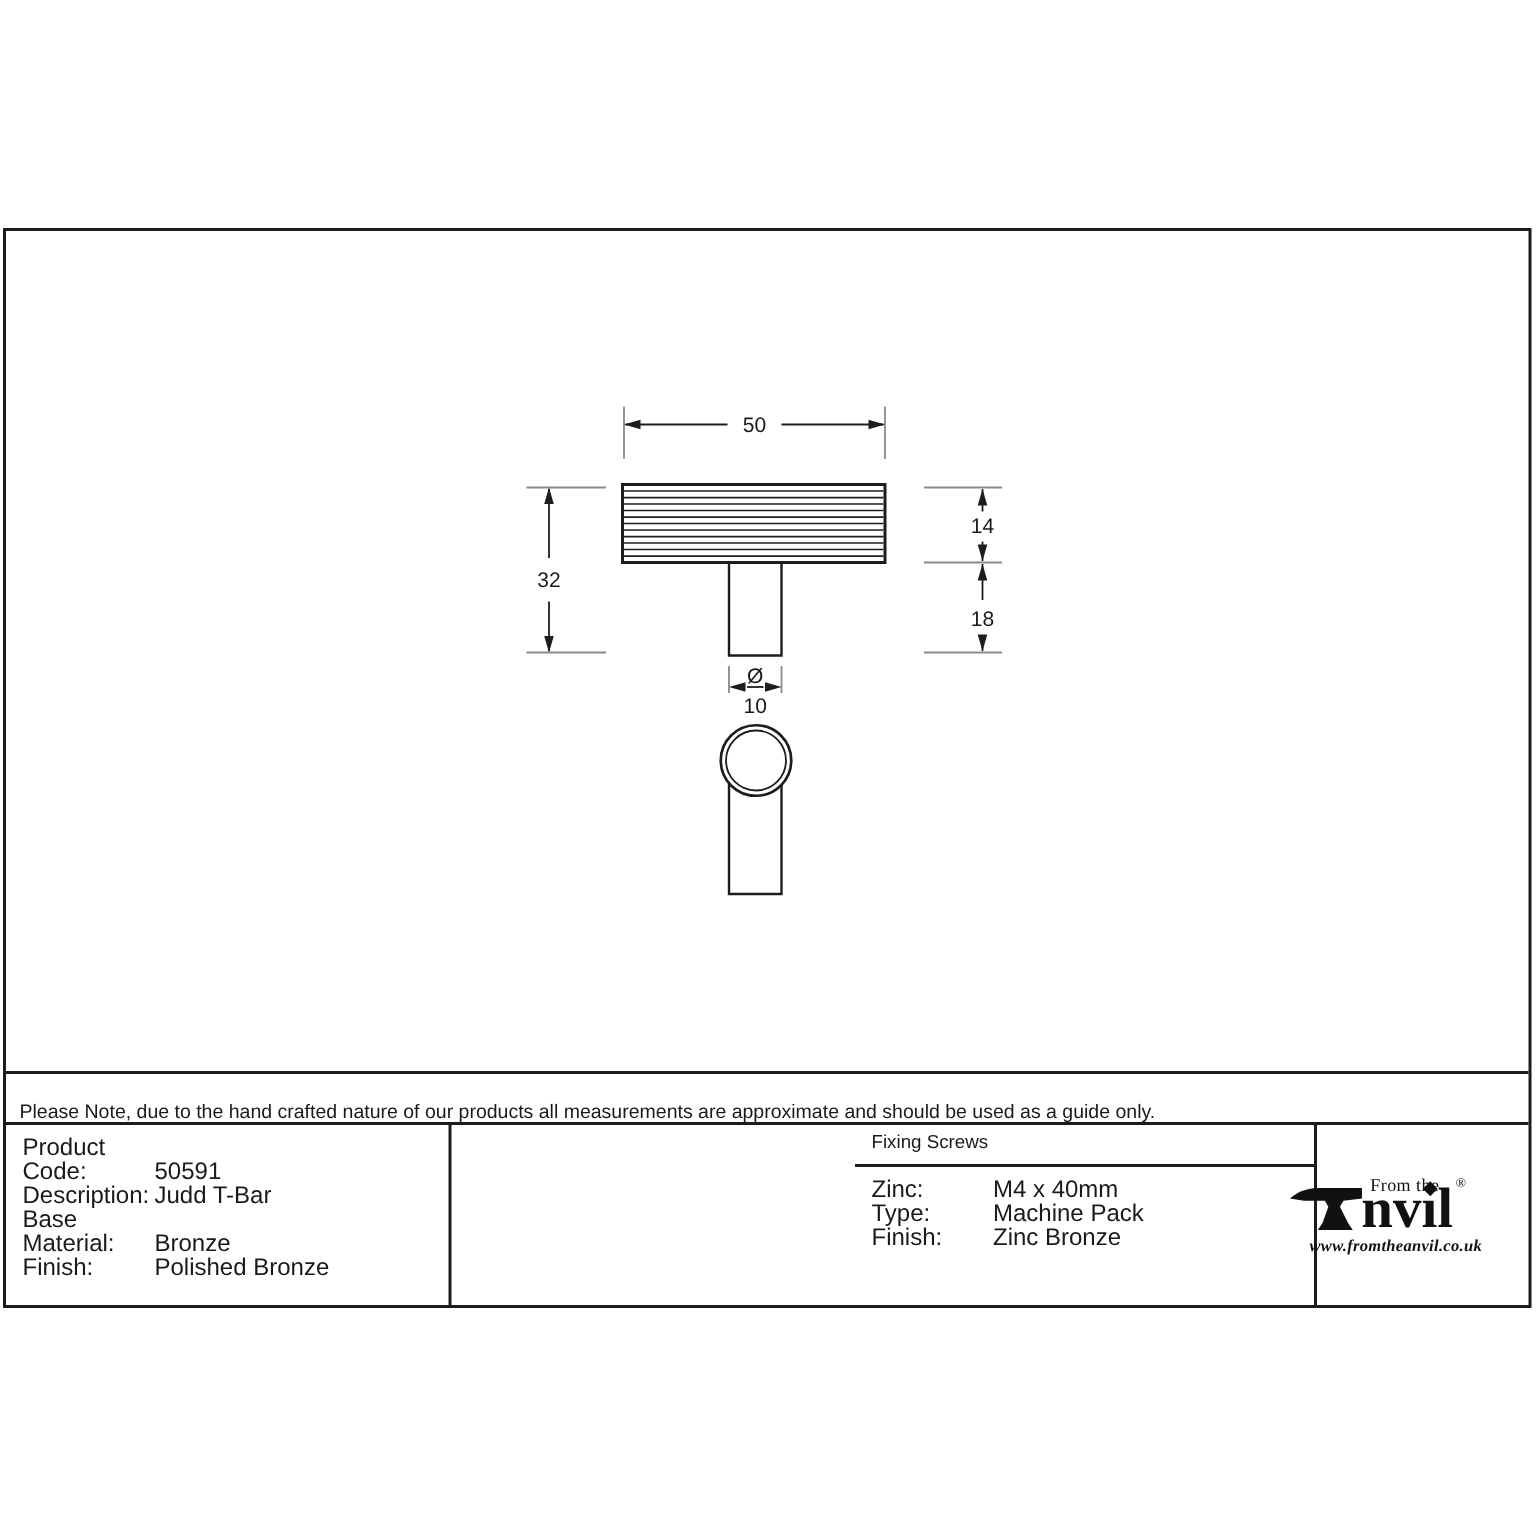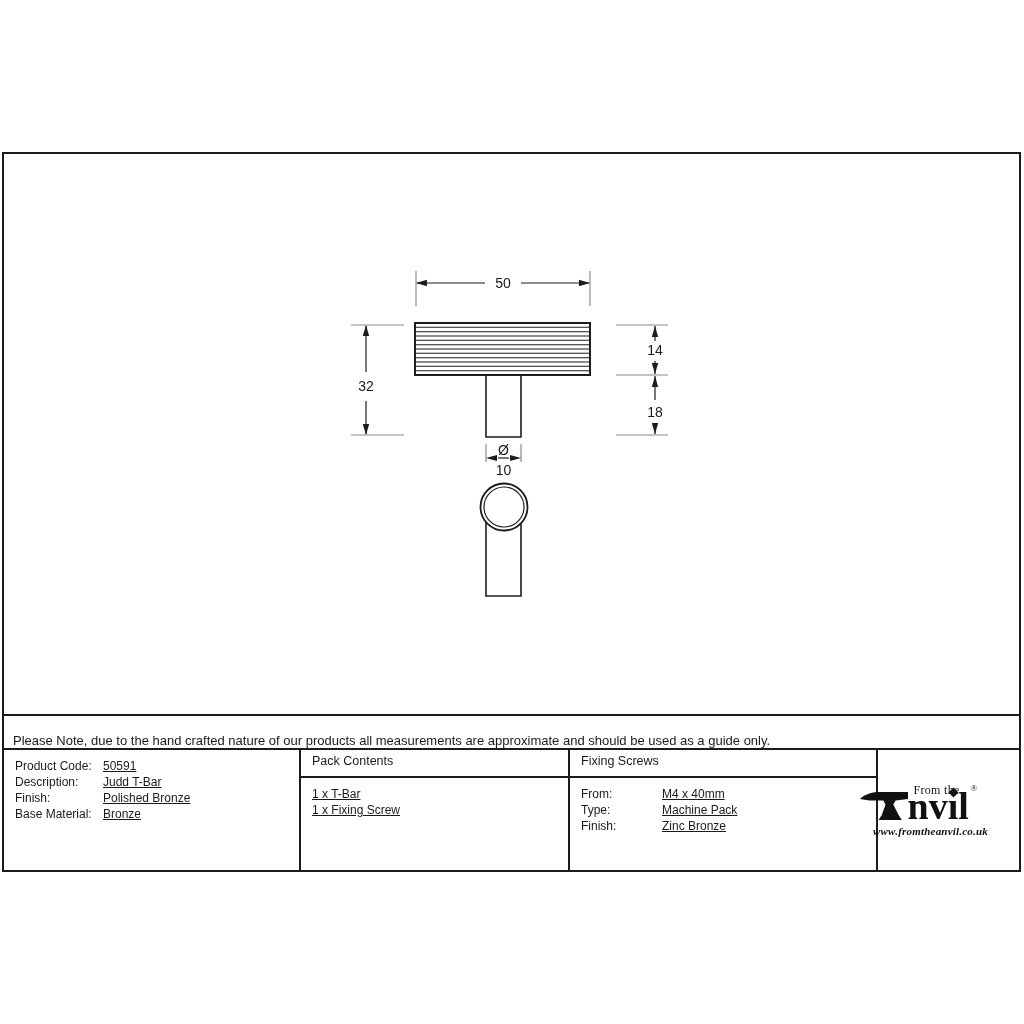--- a/index.html
+++ b/index.html
@@ -27,21 +27,21 @@
   }
   .col { position:absolute; top:0; height:120px; box-sizing:border-box; }
   .col-1 { left:0;   width:297px; border-right:2px solid #1c1c1c; }
   .col-2 { left:297px; width:269px; border-right:2px solid #1c1c1c; }
   .col-3 { left:566px; width:308px; border-right:2px solid #1c1c1c; }
   .col-4 { left:838px; width:177px; display:flex; align-items:center; justify-content:center; }
   .col-header {
     height:22px; border-bottom:2px solid #1c1c1c; box-sizing:content-box;
     padding:4px 0 0 11px; font-size:12.5px;
   }
-  .col-body { padding:8px 0 0 11px; font-size:12px; line-height:16px;text-decoration:underline; }
+  .col-body { padding:8px 0 0 11px; font-size:16px; line-height:16px; }
   .kv-row .lbl { display:inline-block; }
   .col-1 .kv-row .lbl { width:88px; }
   .col-3 .kv-row .lbl { width:81px; }
 
   
   .logo-block { position:relative; width:142px; height:56px; }
   .anvil-svg { position:absolute; left:0; top:4px; width:48px; height:40px; }
   .from-the {
     position:absolute; left:54px; top:1px;
     font-family:"Liberation Serif", serif; font-size:12px; letter-spacing:.3px; color:#111;
@@ -148,41 +148,34 @@
 
     <div class="col col-1">
       <div class="col-body">
         <div class="kv-row">
           <span class="lbl">Product Code:</span><span class="val">50591</span>
         </div>
         <div class="kv-row">
           <span class="lbl">Description:</span><span class="val">Judd T-Bar</span>
         </div>
         <div class="kv-row">
-          <span class="lbl">Finish:</span><span class="val">Polished Bronze</span>
+          <span class="lbl">Base Material:</span><span class="val">Bronze</span>
         </div>
         <div class="kv-row">
-          <span class="lbl">Base Material:</span><span class="val">Bronze</span>
+          <span class="lbl">Finish:</span><span class="val">Polished Bronze</span>
         </div>
       </div>
     </div>
 
-    <div class="col col-2">
-      <div class="col-header">Pack Contents</div>
-      <div class="col-body">
-        <div class="kv-row">1 x T-Bar</div>
-        <div class="kv-row">1 x Fixing Screw</div>
-      </div>
-    </div>
 
     <div class="col col-3">
       <div class="col-header">Fixing Screws</div>
       <div class="col-body">
         <div class="kv-row">
-          <span class="lbl">From:</span><span class="val">M4 x 40mm</span>
+          <span class="lbl">Zinc:</span><span class="val">M4 x 40mm</span>
         </div>
         <div class="kv-row">
           <span class="lbl">Type:</span><span class="val">Machine Pack</span>
         </div>
         <div class="kv-row">
           <span class="lbl">Finish:</span><span class="val">Zinc Bronze</span>
         </div>
       </div>
     </div>
 

